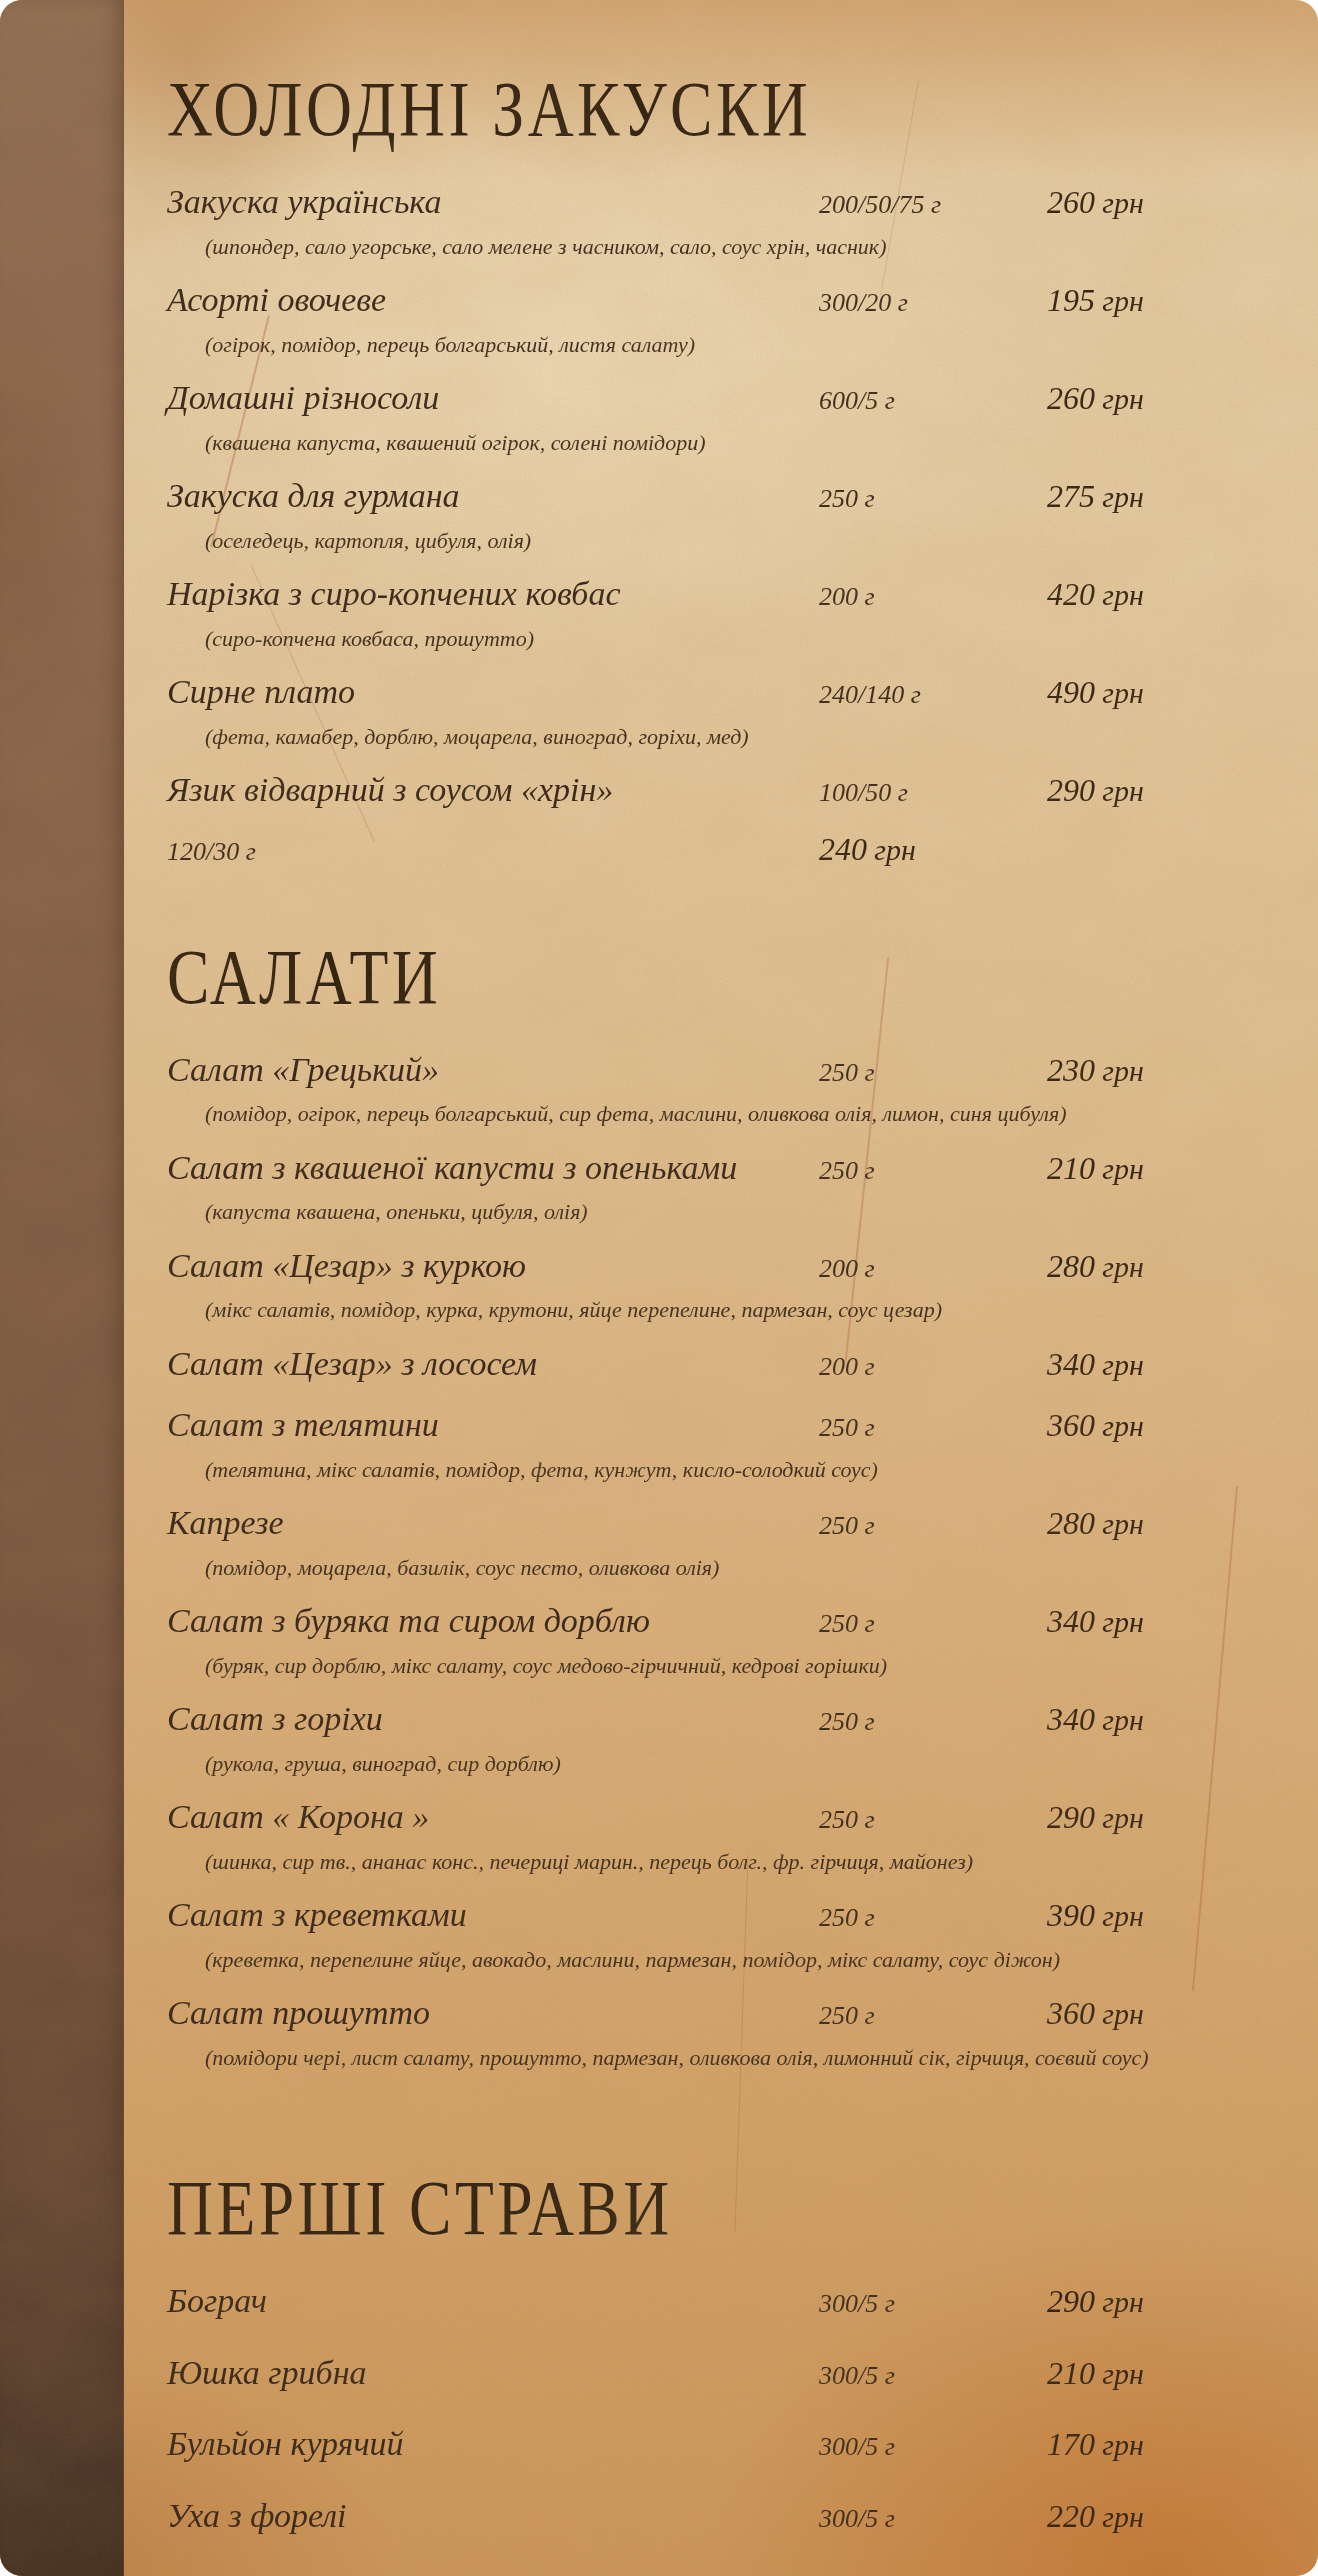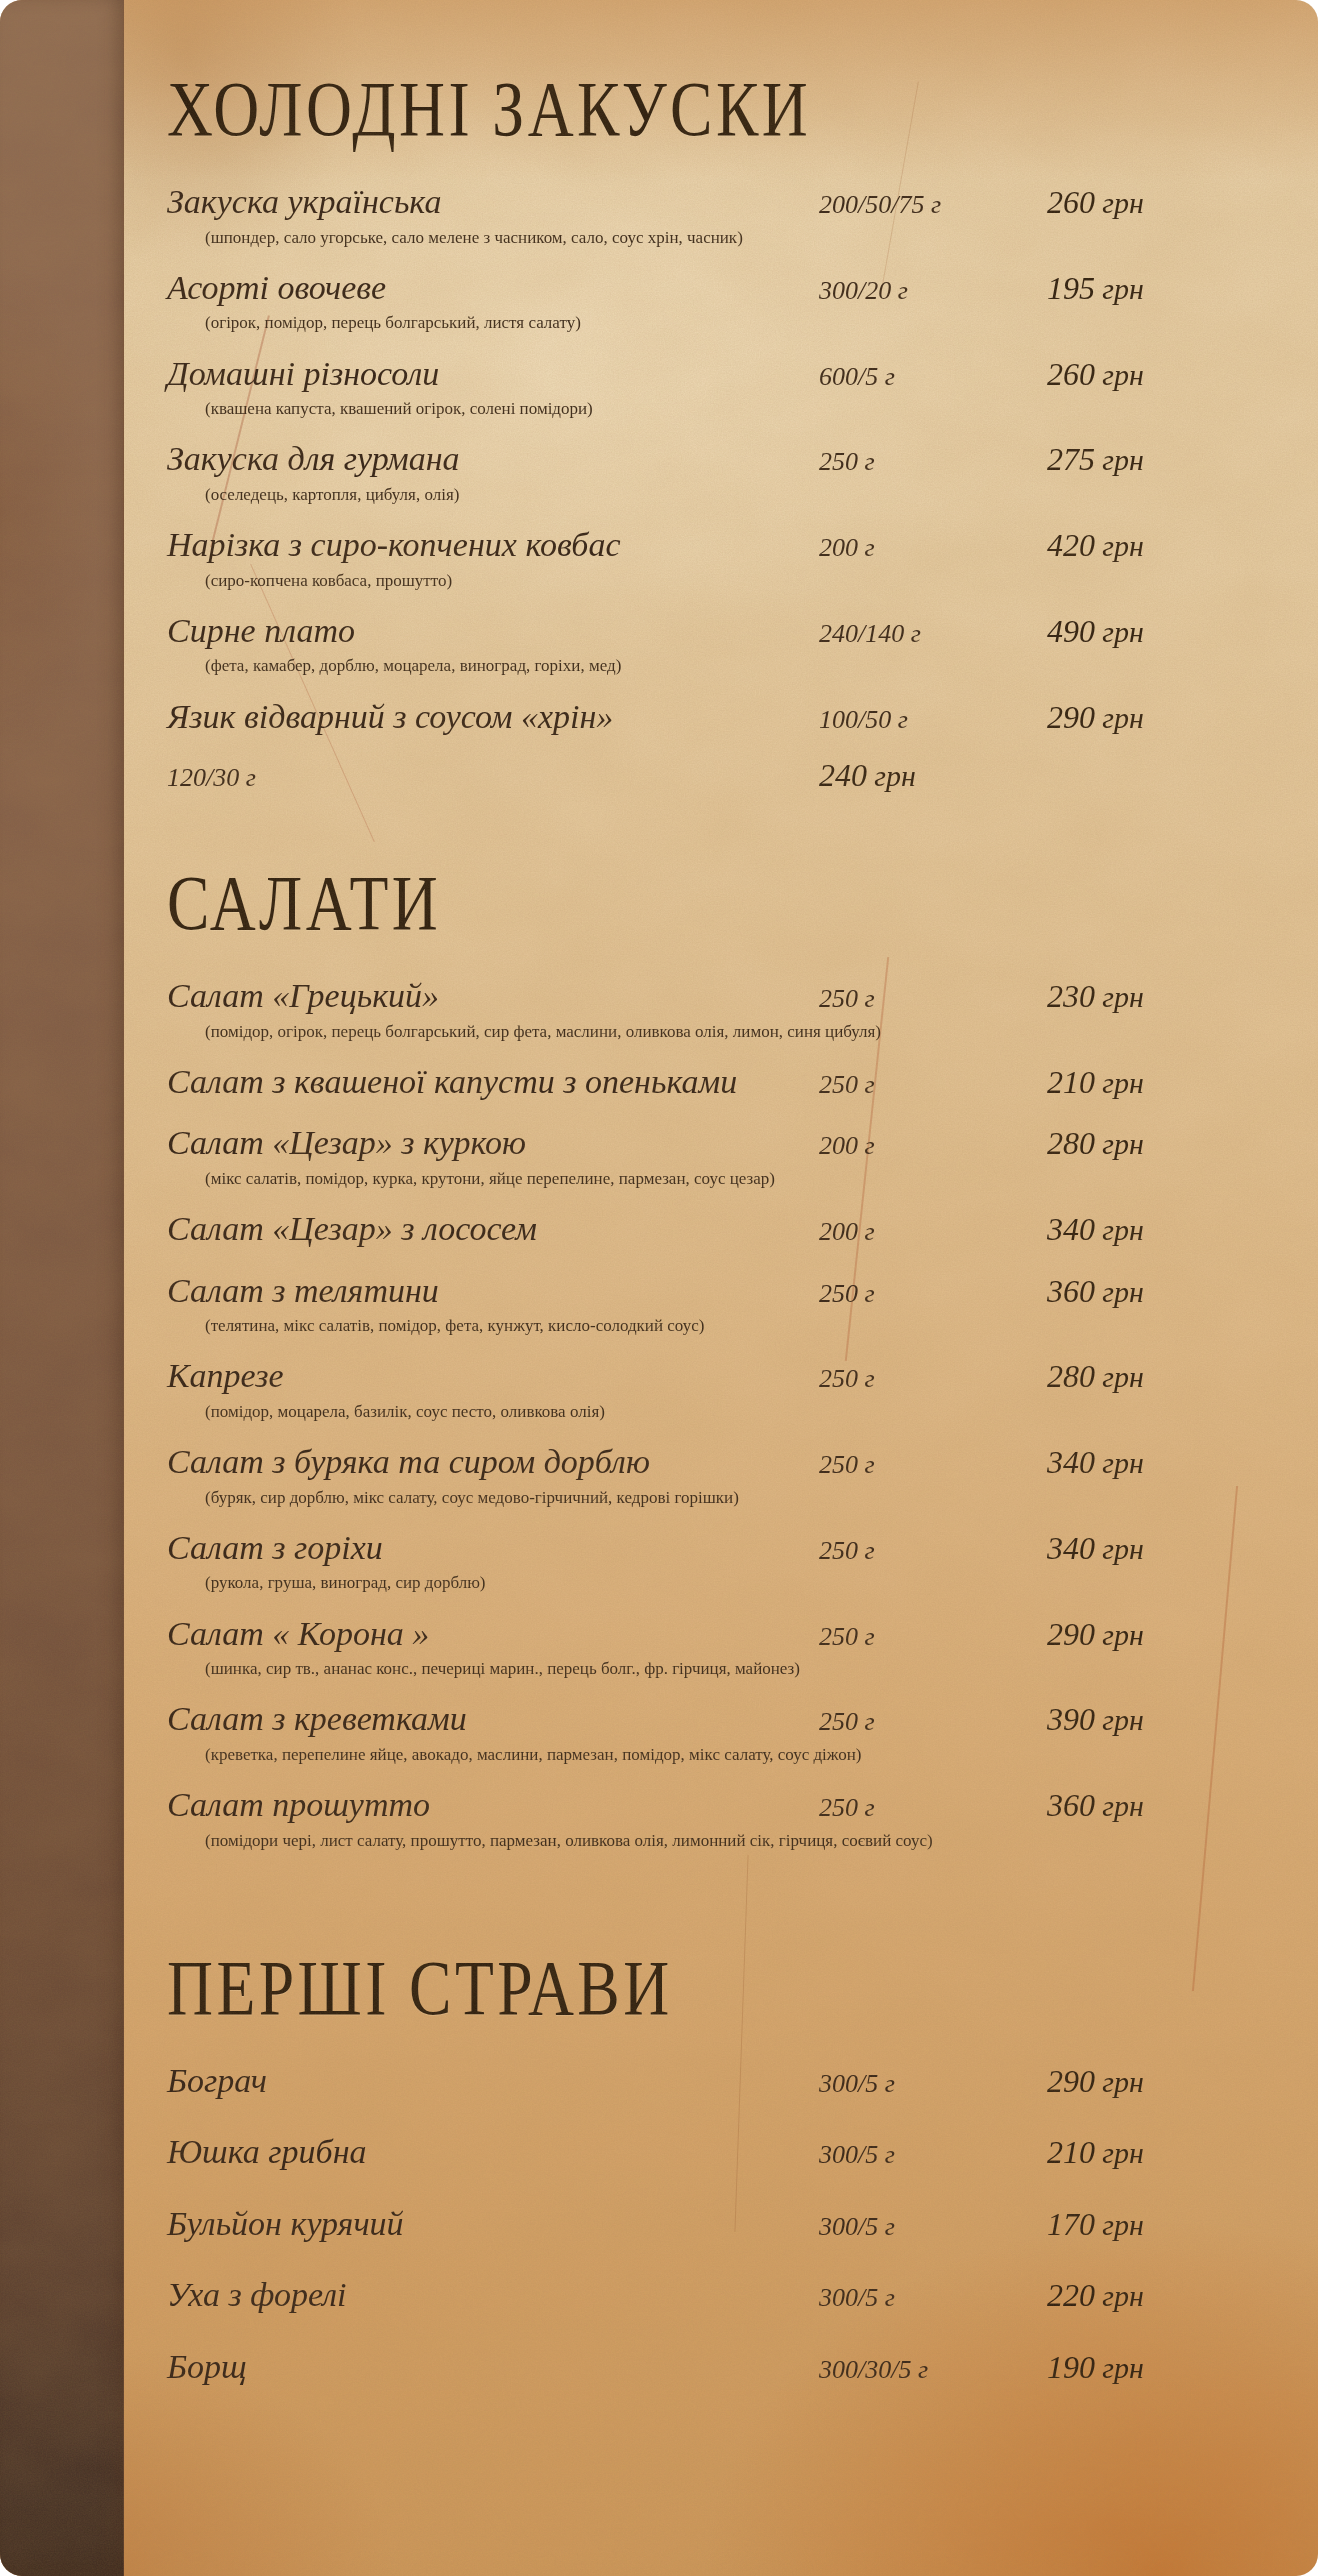--- a/index.html
+++ b/index.html
@@ -85,24 +85,25 @@
     font-style: italic;
     font-size: 26px;
     white-space: nowrap;
     color: #2d1d12;
   }
   .item-price { white-space: nowrap; font-style: italic; }
   .price-num { font-size: 32px; color: #241609; }
   .price-unit { font-size: 30px; margin-left: 7.2px; color: #241609; }
 
   .item-ingredients {
-    font-size: 17px;
+    font-style: italic;
+    font-size: 22px;
     line-height: 1.25;
     padding-left: 38px;
-    margin-top: 3px;
+    margin-top: 9px;
     color: #2e1f13;
     white-space: nowrap;
   }
 
   
   .grain {
     position: absolute; left: 0; top: 0; width: 1318px; height: 2576px;
     z-index: 4; pointer-events: none;
   }
 </style>
@@ -228,20 +229,21 @@
   </div>
 
   <div class="item">
     <div class="item-row">
       <span class="item-name">Салат з квашеної капусти з опеньками</span>
       <span class="item-weight">250 г</span>
       <span class="item-price">
         <span class="price-num">210</span><span class="price-unit">грн</span>
       </span>
     </div>
+    <div class="item-ingredients">(капуста квашена, опеньки, цибуля, олія)</div>
   </div>
 
   <div class="item">
     <div class="item-row">
       <span class="item-name">Салат «Цезар» з куркою</span>
       <span class="item-weight">200 г</span>
       <span class="item-price">
         <span class="price-num">280</span><span class="price-unit">грн</span>
       </span>
     </div>

